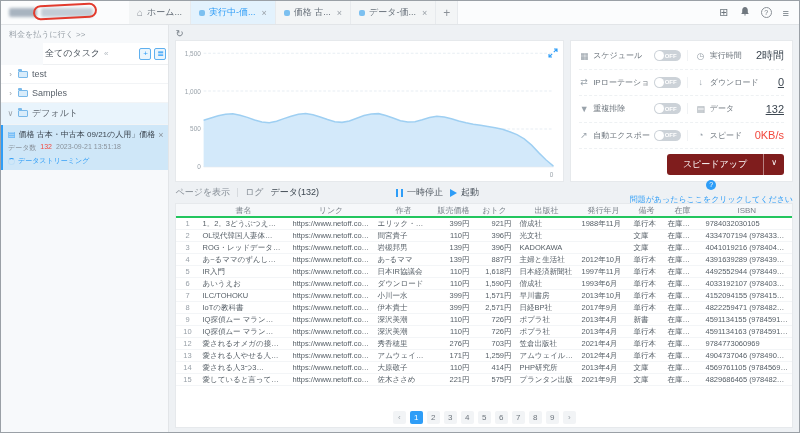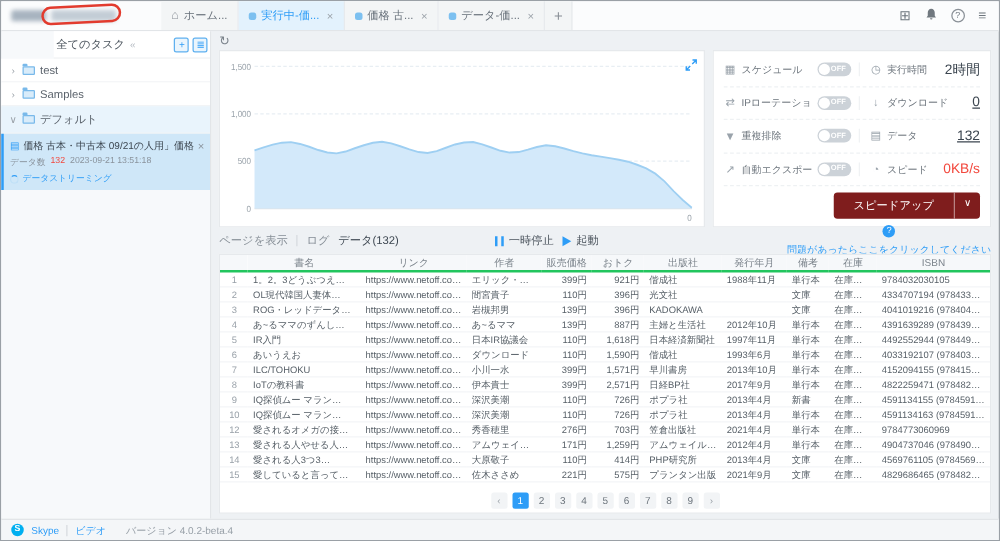--- a/index.html
+++ b/index.html
@@ -144,20 +144,21 @@
             <path d="M4 8.6a1 1 0 0 0 2 0z" fill="#70787f"></path>
           </svg></span>
       <span class="circle-q">?</span>
       <span>≡</span>
     </div>
   </div>
 
   <div class="mid">
 
     <div class="sidebar">
+      <div class="billing">料金を払うに行く &gt;&gt;</div>
       <div class="tasks-header">
         <span>全てのタスク</span>
         <span class="hdr-collapse">«</span>
         <span class="hdr-icons">
           <span class="mini-btn">+</span>
           <span class="mini-btn">≣</span>
         </span>
       </div>
       <div class="group-row">
         <span class="chev">›</span>
@@ -535,20 +536,13 @@
             <span class="page">6</span>
             <span class="page">7</span>
             <span class="page">8</span>
             <span class="page">9</span>
             <span class="page nav">›</span>
           </div>
       </div>
     </div>
   </div>
 
-  <div class="bottombar">
-    <span class="skype-ic">S</span>
-    <span class="blue-link">Skype</span>
-    <span class="vdiv"></span>
-    <span class="blue-link">ビデオ</span>
-    <span class="version">バージョン 4.0.2-beta.4</span>
-  </div>
 </div>
 
 </body></html>

